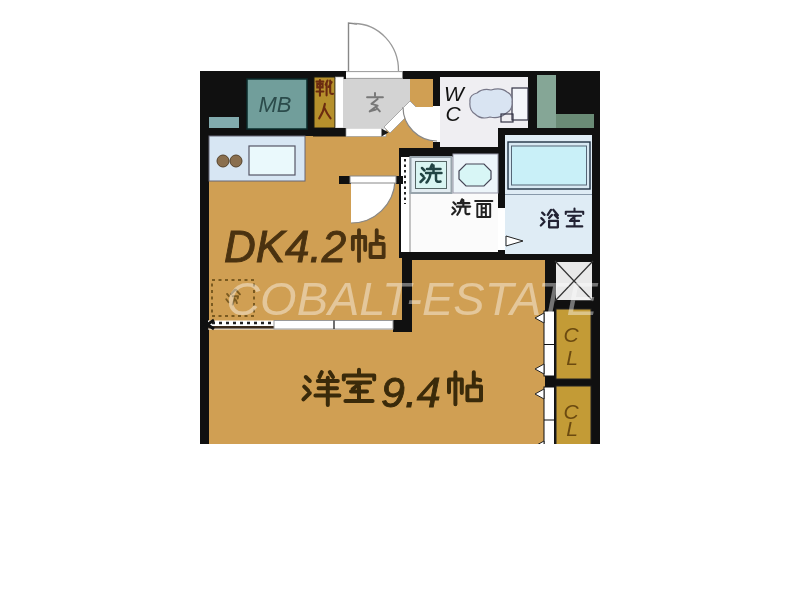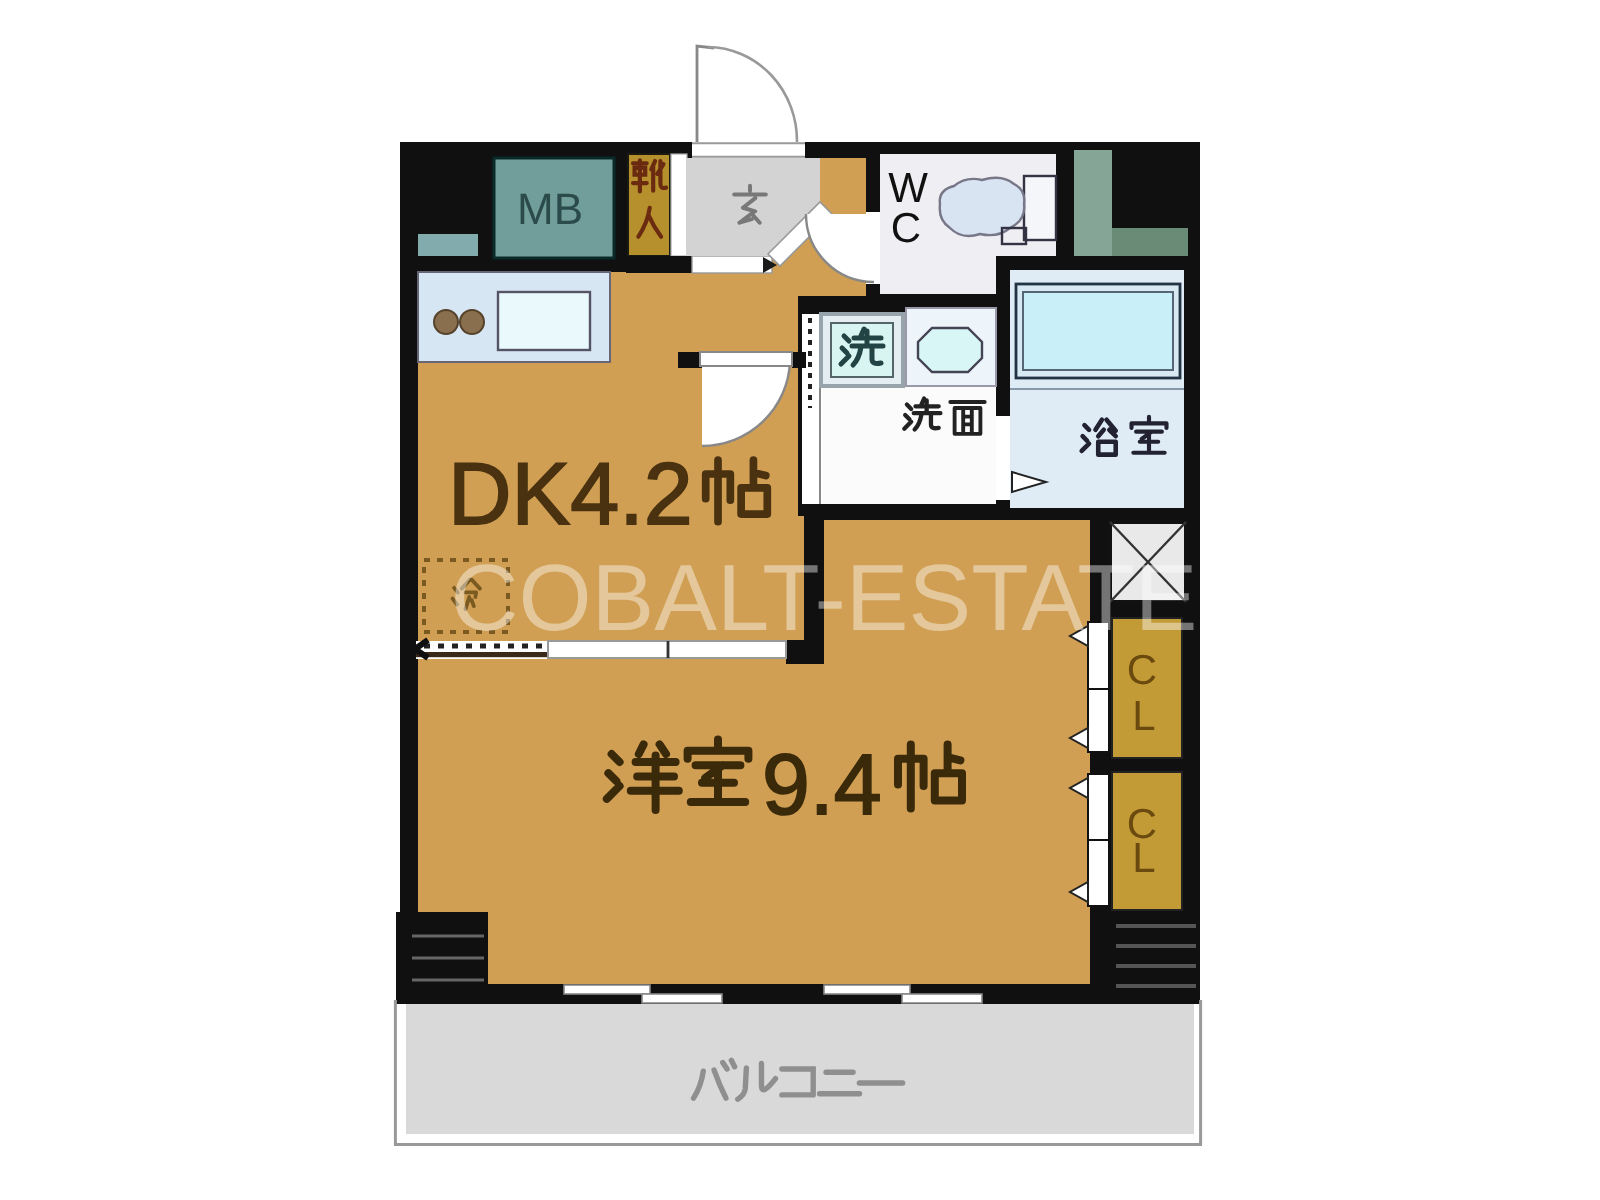--- a/index.html
+++ b/index.html
@@ -1,17 +1,17 @@
 <!DOCTYPE html>
 <html><head>
 <meta charset="utf-8">
 <style>
 html,body{margin:0;padding:0;background:#fff;}
-#wrap{position:relative;width:800px;height:600px;background:#4d7c0f;overflow:hidden;
-font-family:"Liberation Sans",sans-serif;}
+#wrap{position:relative;width:800px;height:444px;background:#4d7c0f;overflow:hidden;
+font-family:"Liberation Sans",sans-serif;font-style:italic;}
 </style>
 </head>
 <body>
 <div id="wrap">
 <svg width="800" height="600" viewBox="0 0 800 600">
 <defs>
 <g id="g-gen" stroke="currentColor" fill="none" stroke-linecap="round">
 <path d="M50,4 L50,16 M14,24 L86,24 M62,32 L34,54 M34,54 L62,62 M58,64 L26,88 M26,88 L54,80 M58,72 L72,88"></path>
 </g>
 <g id="g-sen" stroke="currentColor" fill="none" stroke-linecap="round">

